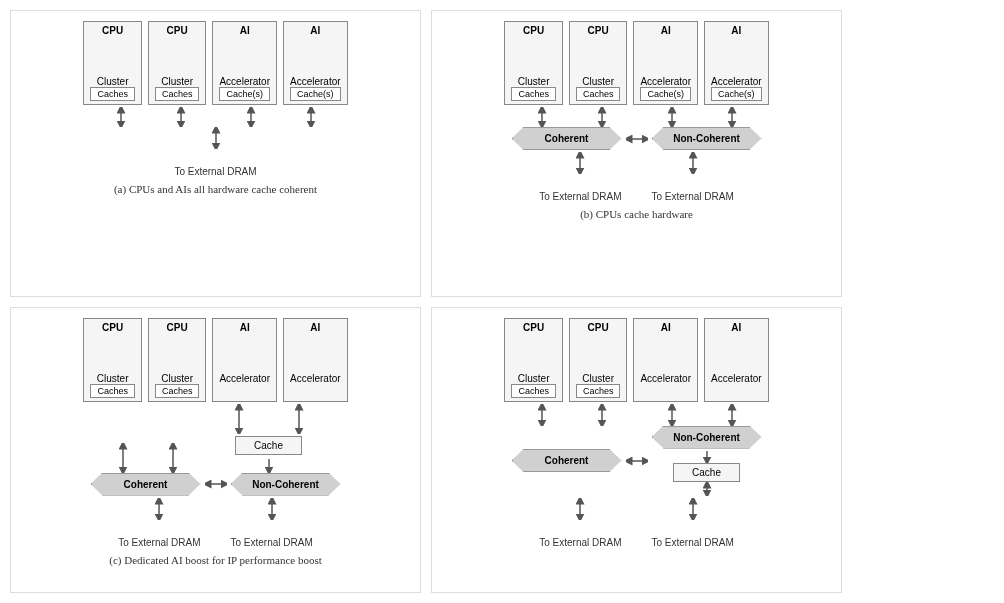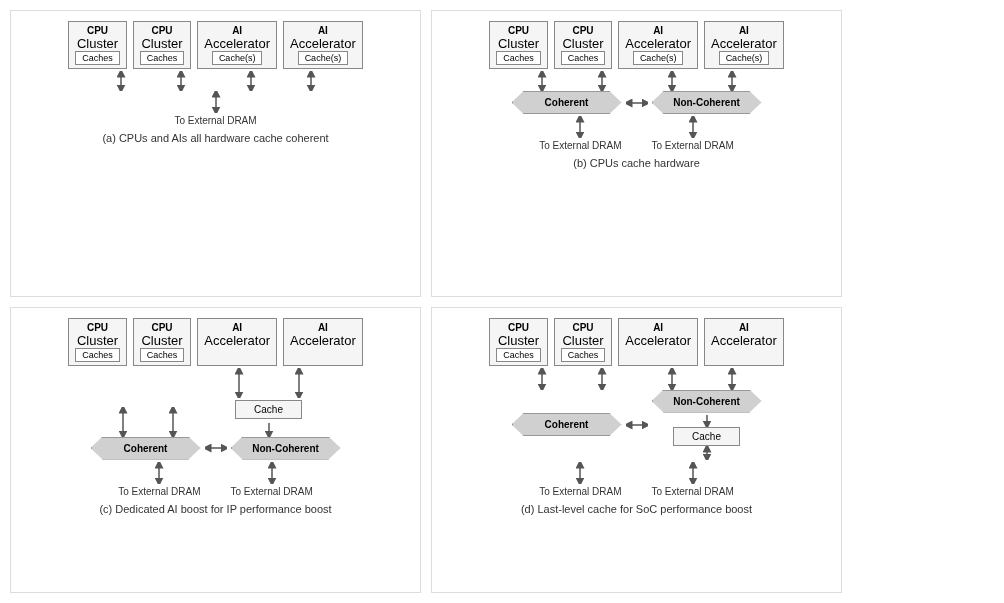--- a/index.html
+++ b/index.html
@@ -27,20 +27,21 @@
       padding: 10px;
       border: 1px solid #ddd;
       background: #fff;
       position: relative;
     }
     .diagram-caption {
       font-size: 11px;
       color: #333;
       margin-top: 6px;
       text-align: left;
+      font-family: Liberation Serif, serif;
     }
     
     .blocks-row {
       display: flex;
       flex-direction: row;
       gap: 6px;
       justify-content: center;
       margin-bottom: 2px;
     }
     .component-box {
@@ -52,33 +53,34 @@
       font-size: 10px;
       display: flex;
       flex-direction: column;
       align-items: center;
     }
     .component-box .title {
       font-weight: bold;
       font-size: 10px;
     }
     .component-box .subtitle {
-      font-size: 13px;
+      font-size: 10px;
+      margin-top: 40px;
     }
     .cache-inner {
       border: 1px solid #888;
       background: #fff;
       padding: 1px 6px;
       font-size: 9px;
       margin-top: 0;
     }
     .to-dram {
       font-size: 10px;
       color: #333;
-      margin-top: 2px;
+      margin-top: 17px;
     }
   </style>
 </head>
 <body>
 
 <div class="main-container">
 
   <div class="diagram">
     <div class="blocks-row">
       <div class="component-box">
@@ -418,16 +420,15 @@
               </marker>
               <marker id="dd2u" markerWidth="6" markerHeight="6" refX="3" refY="3" orient="auto-start-reverse">
                 <path d="M0,0 L6,3 L0,6 Z" fill="#555"></path>
               </marker>
             </defs>
             <line x1="10" y1="2" x2="10" y2="20" stroke="#555" stroke-width="1.5" marker-start="url(#dd2u)" marker-end="url(#dd2)"></line>
           </svg>
         <div class="to-dram">To External DRAM</div>
       </div>
     </div>
-    <div class="diagram-caption">(d) Last-level cache for SoC performance boost</div>
   </div>
 
 </div>
 
 </body></html>

